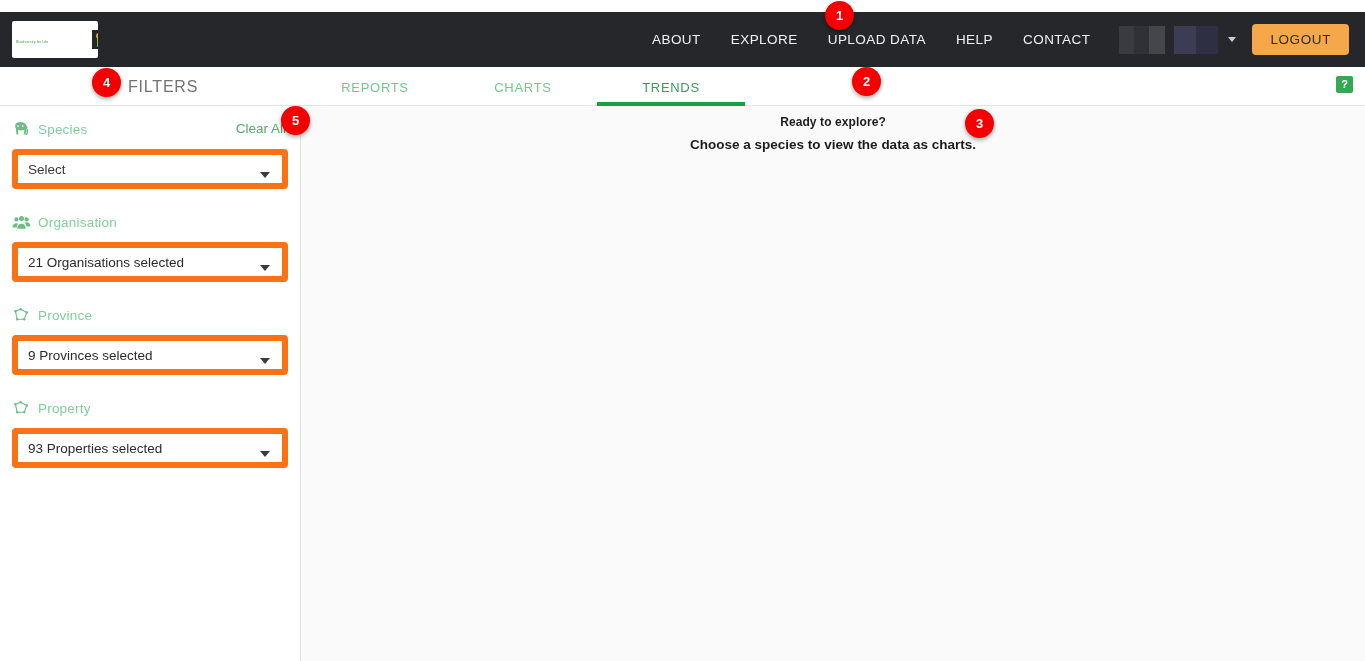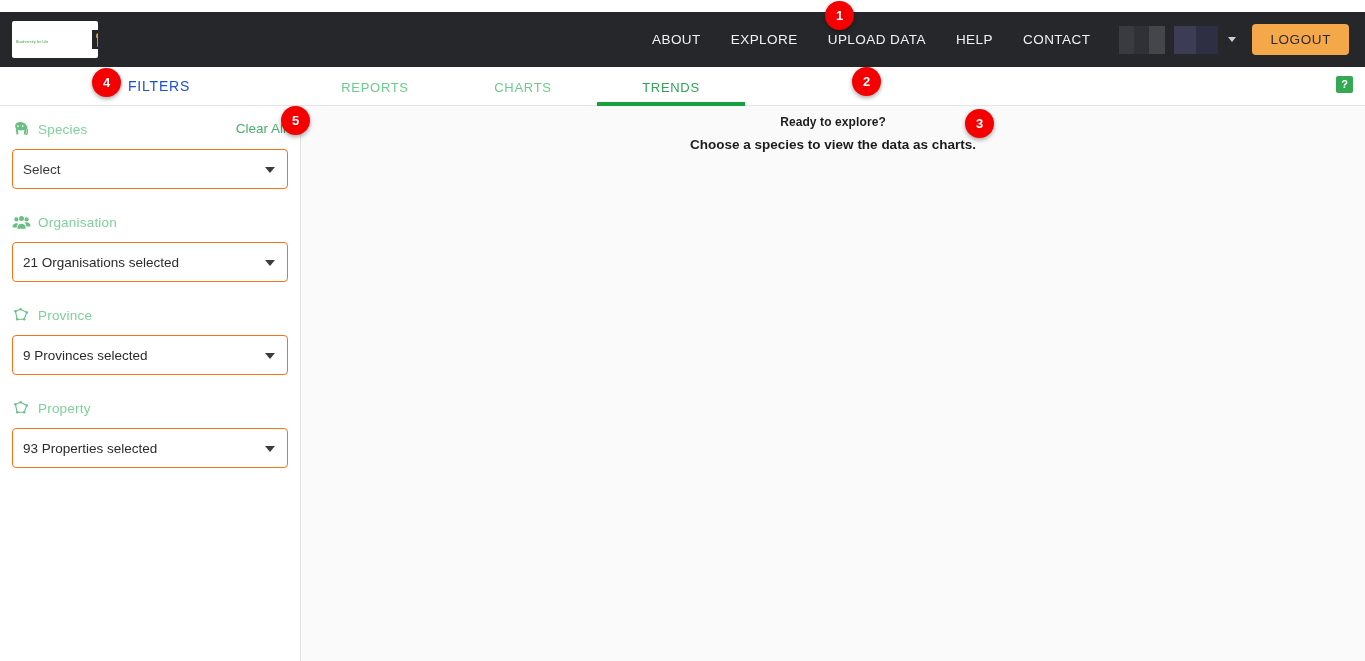--- a/index.html
+++ b/index.html
@@ -72,21 +72,21 @@
   }
 
   
   .subbar {
     position: absolute; left: 0; top: 67px; width: 1365px; height: 39px;
     background: #ffffff;
     border-bottom: 1px solid #e4e4e4;
   }
   .filters-title {
     position: absolute; left: 128px; top: 11px;
-    color: #1d4ed8; font-size: 14px; letter-spacing: .8px;
+    color: #737373; font-size: 16px; letter-spacing: .8px;
   }
   .tabs {
     position: absolute; left: 301px; top: 0; right: 0; height: 39px;
     display: flex; align-items: center;
   }
   .tab {
     color: #6dcb8e; font-size: 13px; letter-spacing: .7px;
     padding: 11px 0 10px 0; width: 148px; text-align: center;
     cursor: pointer; position: relative; white-space: nowrap;
   }
@@ -111,21 +111,21 @@
   .filter-group { margin-top: 12px; position: relative; }
   .filter-head { display: flex; align-items: center; height: 22px; }
   .f-icon { width: 20px; height: 16px; margin-right: 6px; flex: none; color: #6bbf85; }
   .f-icon svg { display: block; }
   .f-label { color: #7ed09a; font-size: 13.5px; letter-spacing: .2px; }
   .clear-all {
     position: absolute; right: 2px; top: 3px;
     color: #4cae6a; font-size: 13.5px; cursor: pointer;
   }
   .select-box {
-    margin-top: 9px; height: 40px; border: 1px solid #f97316;
+    margin-top: 9px; height: 40px; border: 6px solid #f97316;
     border-radius: 4px; background: #fff;
     display: flex; align-items: center; padding: 12px 10px;
     cursor: pointer; position: relative;
   }
   .select-val { font-size: 13.5px; color: #2b2b2b; }
   .select-val.placeholder { color: #3a3a3a; }
   .sel-caret {
     position: absolute; right: 12px; top: 17px;
     width: 0; height: 0; border-left: 5px solid transparent;
     border-right: 5px solid transparent; border-top: 6px solid #3c3c3c;

